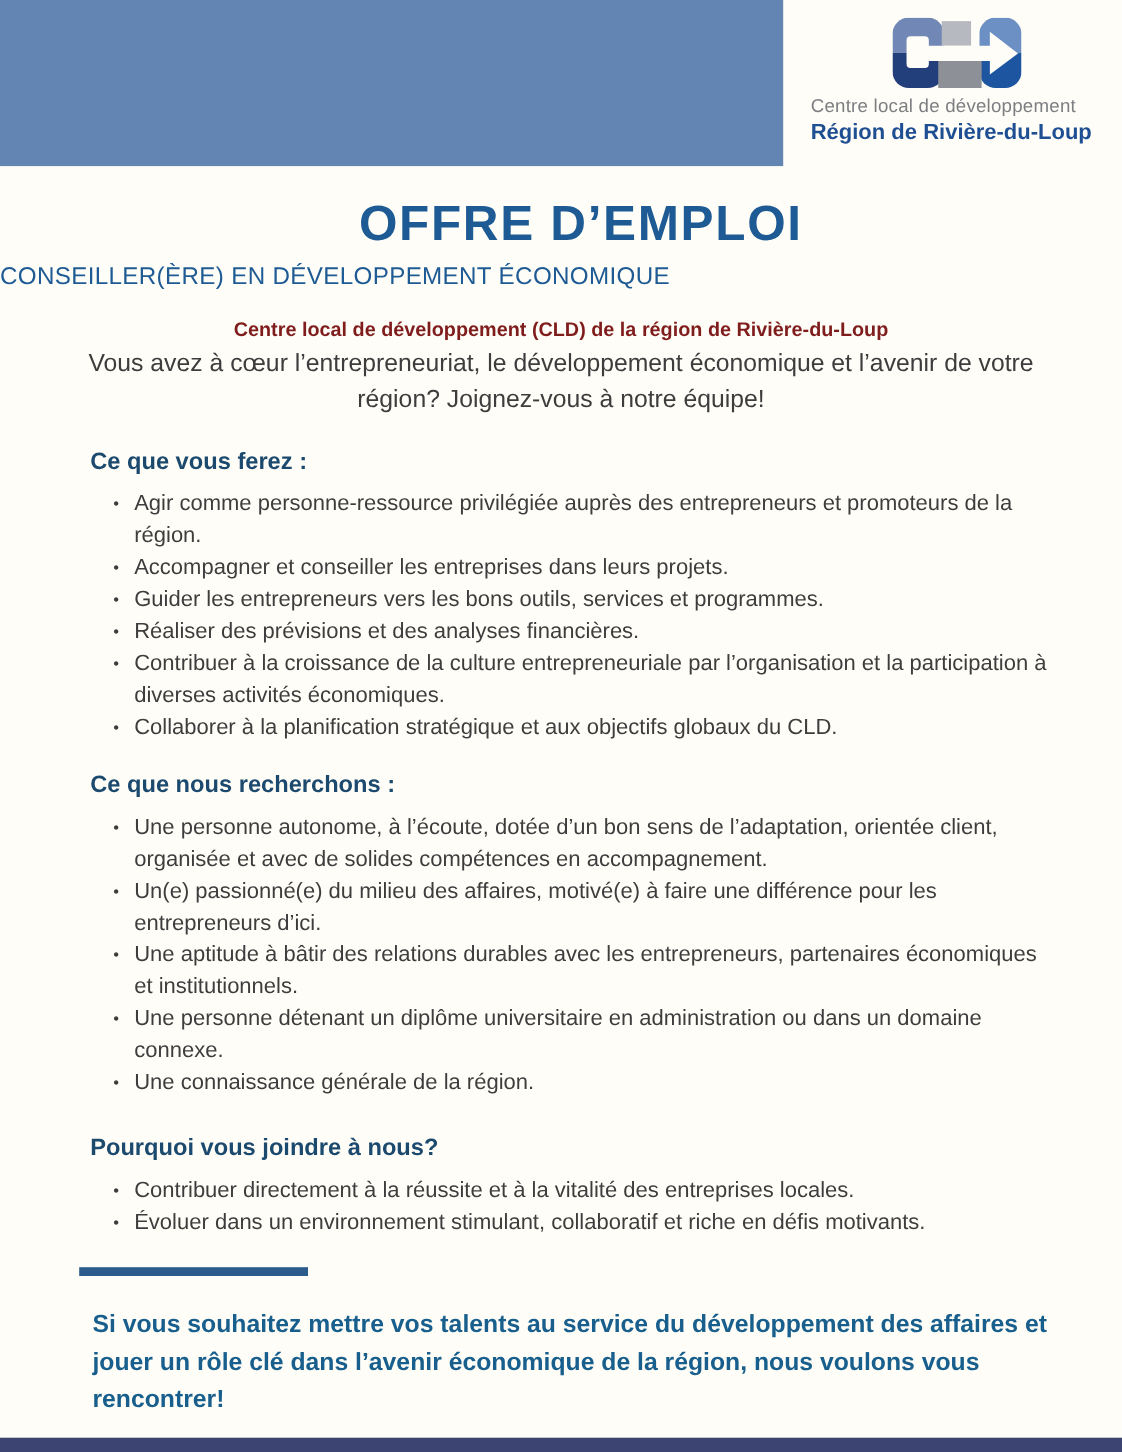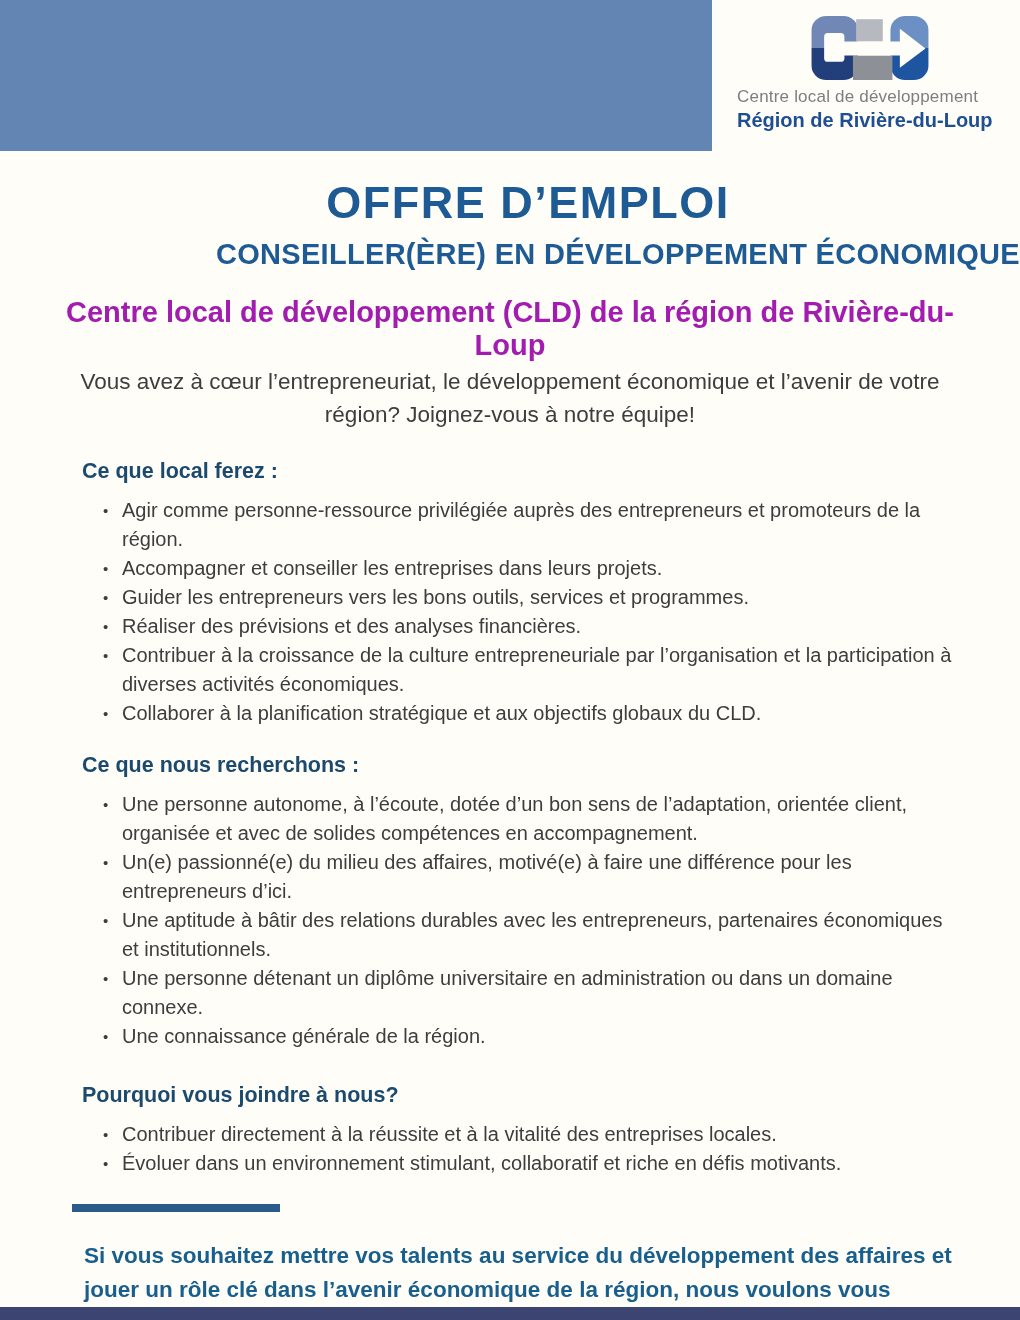--- a/index.html
+++ b/index.html
@@ -29,29 +29,29 @@
   .page { padding-top:151px; }
 
   .title {
     margin:26px 0 0;
     text-align:center;
     color:#1e5b94;
     font-size:45px; font-weight:bold; letter-spacing:1.5px;padding-left:36px;
   }
   .subtitle {
     margin:9px 0 0;
-    text-align:right;
+    text-align:left;
     color:#1e5b94;
-    font-size:29px; font-weight:bold; letter-spacing:0.3px;
+    font-size:22px; font-weight:normal; letter-spacing:0.3px;
   }
   .intro-bold {
     margin:25px auto 0;
     text-align:center;
-    color:#a21caf;
-    font-size:29px; font-weight:bold;
+    color:#7f1d1d;
+    font-size:18px; font-weight:bold;
     max-width:900px;
   }
   .intro-text {
     margin:3px auto 0;
     text-align:center;
     color:#3d3d3d;
     font-size:22.5px; line-height:33px;
     max-width:880px;
   }
 
@@ -130,21 +130,21 @@
 
 <div class="page">
 
   <h1 class="title">OFFRE D’EMPLOI</h1>
   <h2 class="subtitle">CONSEILLER(ÈRE) EN DÉVELOPPEMENT ÉCONOMIQUE</h2>
 
   <p class="intro-bold">Centre local de développement (CLD) de la région de Rivière-du-Loup</p>
   <p class="intro-text">Vous avez à cœur l’entrepreneuriat, le développement économique et l’avenir de votre région? Joignez-vous à notre équipe!</p>
 
   <div class="section section-1">
-    <h3 class="section-heading">Ce que local ferez :</h3>
+    <h3 class="section-heading">Ce que vous ferez :</h3>
     <ul class="bullets">
         <li>Agir comme personne-ressource privilégiée auprès des entrepreneurs et promoteurs de la région.</li>
         <li>Accompagner et conseiller les entreprises dans leurs projets.</li>
         <li>Guider les entrepreneurs vers les bons outils, services et programmes.</li>
         <li>Réaliser des prévisions et des analyses financières.</li>
         <li>Contribuer à la croissance de la culture entrepreneuriale par l’organisation et la participation à diverses activités économiques.</li>
         <li>Collaborer à la planification stratégique et aux objectifs globaux du CLD.</li>
       </ul>
   </div>
 

